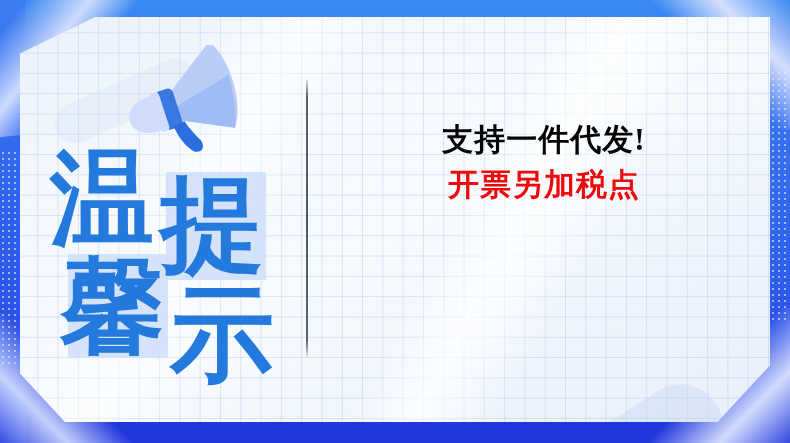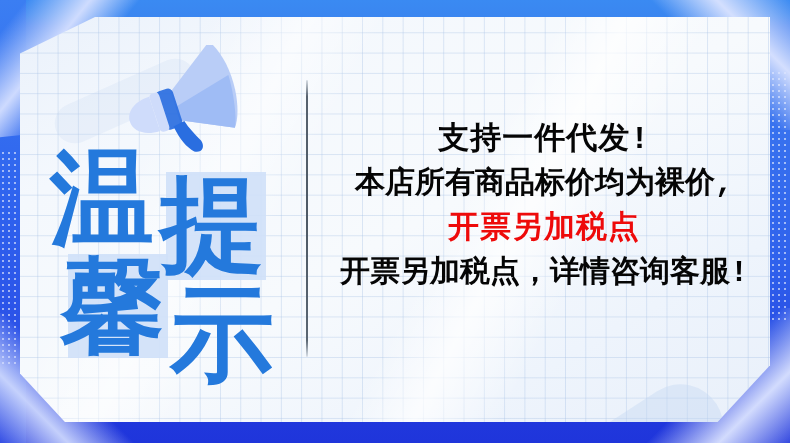--- a/index.html
+++ b/index.html
@@ -123,21 +123,21 @@
     position:absolute;left:306px;top:80px;width:2px;height:277px;
     background:linear-gradient(180deg,rgba(120,136,156,.25) 0%,#57626e 6%,#4e5a66 50%,#5a6672 94%,rgba(120,136,156,.2) 100%);
     border-radius:1px;
   }
 
   
   .right-pane{
     position:absolute;left:318px;top:118px;width:452px;
     text-align:center;
     color:#050505;
-    font-family:Liberation Mono, monospace;
+    font-family:Liberation Serif, serif;
     font-weight:700;
   }
   .line{white-space:nowrap;}
   .l1{font-size:31px;line-height:44px;letter-spacing:1px;}
   .l2{font-size:30px;line-height:44px;letter-spacing:0px;}
   .l3{font-size:31px;line-height:45px;color:#ee0a0a;letter-spacing:1px;}
   .l4{font-size:30px;line-height:45px;letter-spacing:0px;}
 </style>
 </head>
 <body>
@@ -187,18 +187,16 @@
       <div class="kz kz-ti">提</div>
       <div class="kz kz-xin">馨</div>
       <div class="kz kz-shi">示</div>
     </div>
   </div>
 
   <div class="divider"></div>
 
   <div class="right-pane">
     <div class="line l1">支持一件代发!</div>
-    <div class="line l2">本店所有商品标价均为裸价,</div>
     <div class="line l3">开票另加税点</div>
-    <div class="line l4">开票另加税点，详情咨询客服!</div>
   </div>
 
 </div>
 
 </body></html>

